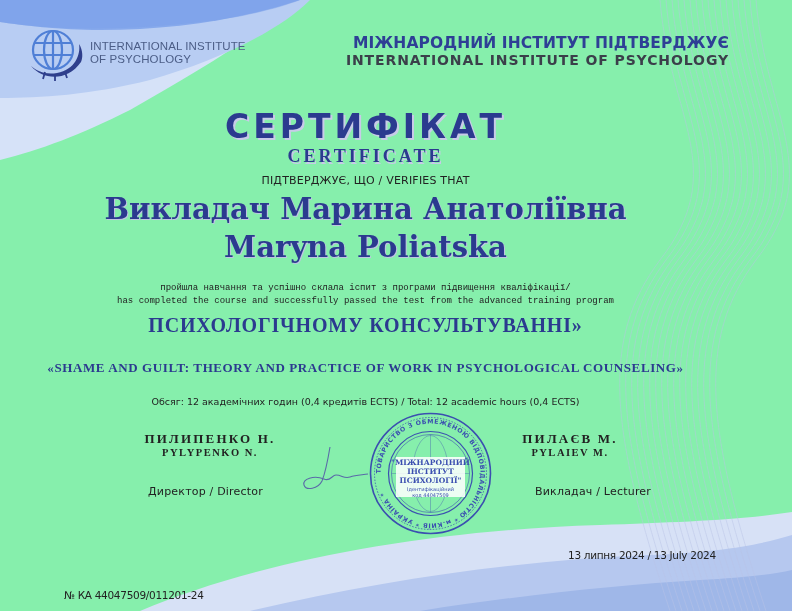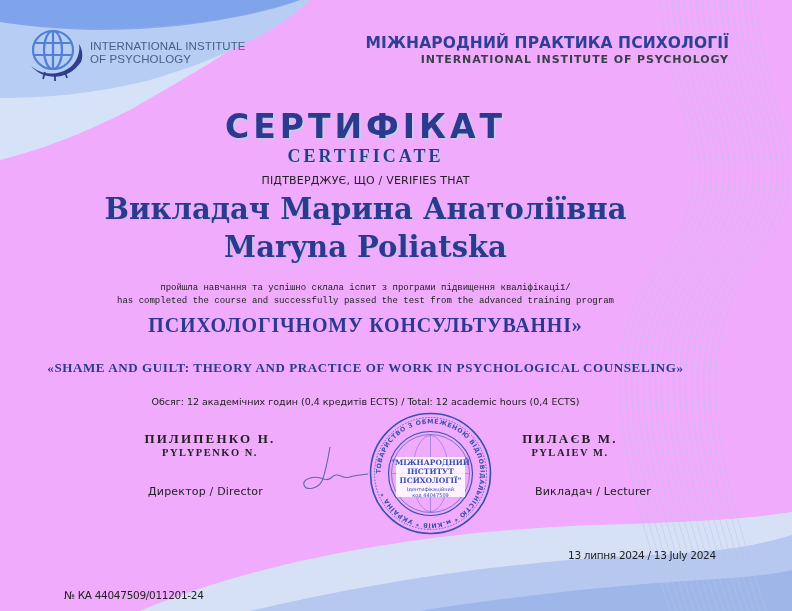--- a/index.html
+++ b/index.html
@@ -1,27 +1,27 @@
 <!DOCTYPE html>
 <html><head>
 <meta charset="utf-8">
 <style>
   html, body { margin: 0; padding: 0; }
   body { width: 792px; height: 611px; overflow: hidden; background: #ffffff; }
-  .page { position: relative; width: 792px; height: 611px; overflow: hidden; background: #f0abfc; }
+  .page { position: relative; width: 792px; height: 611px; overflow: hidden; background: #86efac; }
   .bg { position: absolute; left: 0; top: 0; width: 792px; height: 611px; z-index: 0; }
   .layer { position: absolute; z-index: 2; }
 
   .logo-left { left: 27px; top: 26px; width: 220px; height: 58px; }
   .logo-left svg { position: absolute; left: 0; top: 0; }
   .logo-left .logo-text { position: absolute; left: 63px; top: 14px; font-family: "Liberation Sans", sans-serif; font-size: 11.5px; line-height: 13px; color: #4b5d86; letter-spacing: 0.1px; }
 
   .header-right { right: 63px; top: 34px; text-align: right; }
   .header-right .ua { font-family: "DejaVu Sans", sans-serif; font-weight: bold; font-size: 15.5px; color: #2e3f95; letter-spacing: 0.1px; line-height: 18px; }
-  .header-right .en { font-family: "DejaVu Sans", sans-serif; font-weight: bold; font-size: 11px; color: #3b3f4a; letter-spacing: 0.9px; line-height: 16px; }
+  .header-right .en { font-family: "DejaVu Sans", sans-serif; font-weight: bold; font-size: 14px; color: #3b3f4a; letter-spacing: 0.9px; line-height: 16px; }
 
   .center { left: 0; width: 731px; text-align: center; }
   .cert-title { top: 108px; font-family: "DejaVu Sans", sans-serif; font-weight: bold; font-size: 33px; letter-spacing: 4px; color: #2b3a8f; text-shadow: 2px 2px 0 #c8cbe8; line-height: 38px; }
   .cert-sub { top: 145px; font-family: Liberation Serif, serif; font-weight: bold; font-size: 18px; letter-spacing: 3px; color: #2b3a8f; text-shadow: 1.5px 1.5px 0 #c8cbe8; line-height: 22px; }
   .verifies { top: 174px; font-family: "DejaVu Sans", sans-serif; font-size: 11px; color: #222; letter-spacing: 0.2px; }
 
   .name-ua { top: 190px; font-family: "DejaVu Serif", serif; font-weight: bold; font-size: 29px; color: #2b3a8f; text-shadow: 1px 1px 0 #bfc4e3; line-height: 38px; }
   .name-en { top: 228px; font-family: "DejaVu Serif", serif; font-weight: bold; font-size: 29px; color: #2b3a8f; text-shadow: 1px 1px 0 #bfc4e3; line-height: 38px; }
   .completed { top: 282px; font-family: Liberation Mono, monospace; font-size: 9px; color: #222; line-height: 13px; }
 
@@ -107,21 +107,21 @@
         <line x1="38" y1="46" x2="40" y2="52"></line>
       </g>
     </svg>
     <div class="logo-text">
       <div>INTERNATIONAL INSTITUTE</div>
       <div>OF PSYCHOLOGY</div>
     </div>
   </div>
 
   <div class="layer header-right">
-    <div class="ua">МІЖНАРОДНИЙ ПРАКТИКА ПСИХОЛОГІЇ</div>
+    <div class="ua">МІЖНАРОДНИЙ ІНСТИТУТ ПІДТВЕРДЖУЄ</div>
     <div class="en">INTERNATIONAL INSTITUTE OF PSYCHOLOGY</div>
   </div>
 
   <div class="layer center cert-title">СЕРТИФІКАТ</div>
   <div class="layer center cert-sub">CERTIFICATE</div>
   <div class="layer center verifies">ПІДТВЕРДЖУЄ, ЩО / VERIFIES THAT</div>
 
   <div class="layer center name-ua">Викладач Марина Анатоліївна</div>
   <div class="layer center name-en">Maryna Poliatska</div>
 

